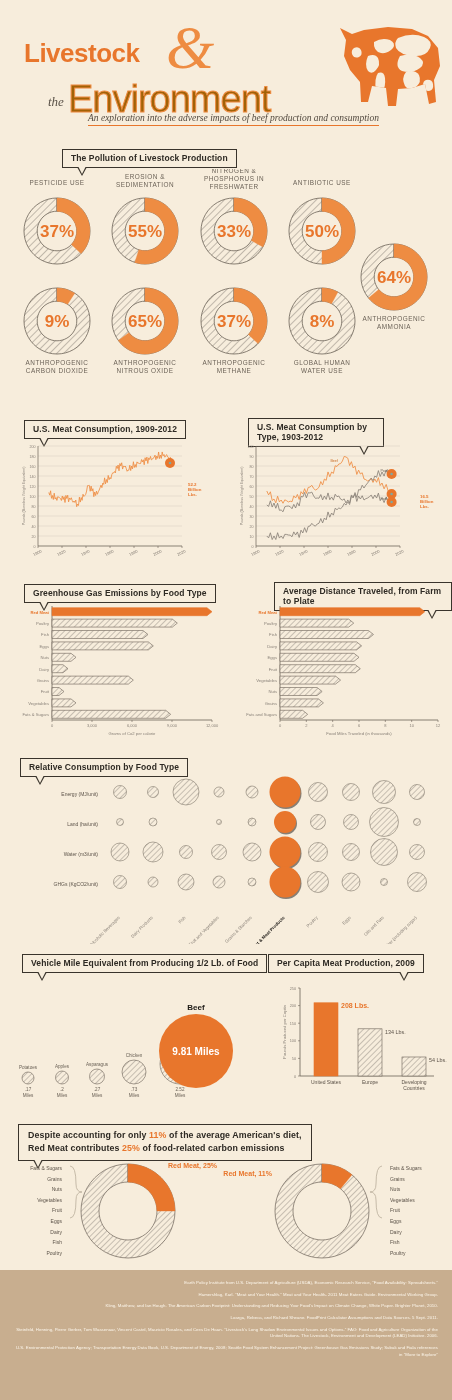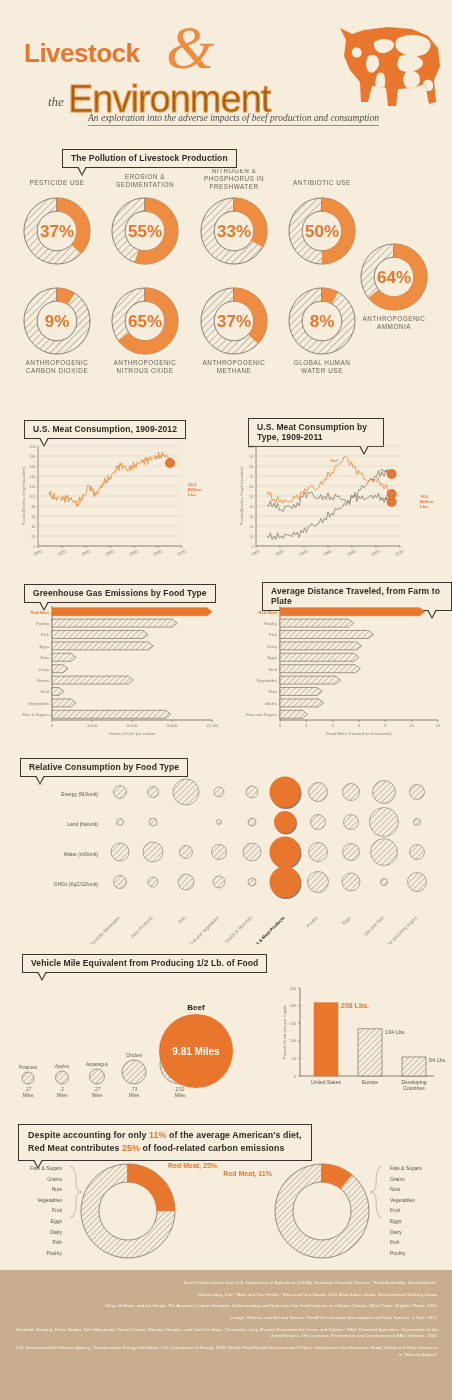--- a/index.html
+++ b/index.html
@@ -239,21 +239,21 @@
           <circle cx="162" cy="23" r="5" fill="#e8762c"></circle>
           <circle cx="162" cy="23" r="1.3" fill="#7fa6a0"></circle>
           <text x="180" y="46" font-size="4.4" font-weight="bold" fill="#e8762c">52.2</text>
           <text x="180" y="51" font-size="4.4" font-weight="bold" fill="#e8762c">Billion</text>
           <text x="180" y="56" font-size="4.4" font-weight="bold" fill="#e8762c">Lbs.</text>
         </g>
     </svg>
 
     <div style="position:absolute;left:248px;top:0;">
       <div class="callout tail-right">
-        <span>U.S. Meat Consumption by Type, 1909-2011</span>
+        <span>U.S. Meat Consumption by Type, 1903-2012</span>
         <span class="tail"></span>
       </div>
     </div>
     <svg width="222" height="132" viewBox="0 0 222 132" style="position:absolute;left:228px;top:22px;">
       <g id="lc2">
           <line x1="28" y1="106" x2="172" y2="106" stroke="#cfc6b8" stroke-width="0.4"></line>
           <text x="25.5" y="107.6" text-anchor="end" font-size="3.6" fill="#8a8279">0</text>
           <line x1="28" y1="96" x2="172" y2="96" stroke="#cfc6b8" stroke-width="0.4"></line>
           <text x="25.5" y="97.6" text-anchor="end" font-size="3.6" fill="#8a8279">10</text>
           <line x1="28" y1="86" x2="172" y2="86" stroke="#cfc6b8" stroke-width="0.4"></line>
@@ -358,21 +358,21 @@
           <line x1="124" y1="118" x2="124" y2="120" stroke="#6b6257" stroke-width="0.6"></line>
           <text x="124" y="125" text-anchor="middle" font-size="4" fill="#8a8279">6,000</text>
           <line x1="164" y1="118" x2="164" y2="120" stroke="#6b6257" stroke-width="0.6"></line>
           <text x="164" y="125" text-anchor="middle" font-size="4" fill="#8a8279">9,000</text>
           <line x1="204" y1="118" x2="204" y2="120" stroke="#6b6257" stroke-width="0.6"></line>
           <text x="204" y="125" text-anchor="middle" font-size="4" fill="#8a8279">12,000</text>
           <text x="124" y="133" text-anchor="middle" font-size="4.2" fill="#8a8279">Grams of Co2 per calorie</text>
         </g>
       </svg>
 
-    <div style="position:absolute;left:234px;top:0;padding-left:28px;">
+    <div style="position:absolute;left:246px;top:0;padding-left:28px;">
       <div class="callout tail-right">
         <span>Average Distance Traveled, from Farm to Plate</span>
         <span class="tail"></span>
       </div>
     </div>
     <svg width="222" height="140" viewBox="0 0 222 140" style="position:absolute;left:228px;top:20px;">
         <g id="bc2">
           <defs>
             <pattern id="hatch2bc2" patternUnits="userSpaceOnUse" width="4" height="4" patternTransform="rotate(45)">
               <rect width="4" height="4" fill="#f7eddc"></rect>
@@ -542,20 +542,26 @@
           <circle cx="174" cy="84" r="20" fill="url(#hatch2_vme)" stroke="#6b6257" stroke-width="0.6"></circle>
           <text x="174" y="60.5" text-anchor="middle" font-size="4.6" fill="#6b6257">Pork</text>
           <text x="174" y="111" text-anchor="middle" font-size="4.6" fill="#6b6257">2.52</text>
           <text x="174" y="117" text-anchor="middle" font-size="4.6" fill="#6b6257">Miles</text>
           <circle cx="190" cy="71" r="37" fill="#e8762c"></circle>
           <text x="190" y="30" text-anchor="middle" font-size="8" font-weight="bold" fill="#1d1a16">Beef</text>
           <text x="190" y="74.5" text-anchor="middle" font-size="10" font-weight="bold" fill="#ffffff">9.81 Miles</text>
         </g>
       </svg>
 
+    <div style="position:absolute;left:268px;top:0;">
+      <div class="callout tail-right">
+        <span>Per Capita Meat Production, 2009</span>
+        <span class="tail"></span>
+      </div>
+    </div>
     <svg width="196" height="132" viewBox="0 0 196 132" style="position:absolute;left:256px;top:20px;">
         <g id="pcm">
           <defs>
             <pattern id="hatch2pcm" patternUnits="userSpaceOnUse" width="4" height="4" patternTransform="rotate(45)">
               <rect width="4" height="4" fill="#f7eddc"></rect>
               <line x1="0" y1="0" x2="0" y2="4" stroke="#8a8279" stroke-width="0.9"></line>
             </pattern>
             <pattern id="hatch2_pcm" patternUnits="userSpaceOnUse" width="4" height="4" patternTransform="rotate(45)">
               <rect width="4" height="4" fill="#f7eddc"></rect>
               <line x1="0" y1="0" x2="0" y2="4" stroke="#8a8279" stroke-width="0.9"></line>

